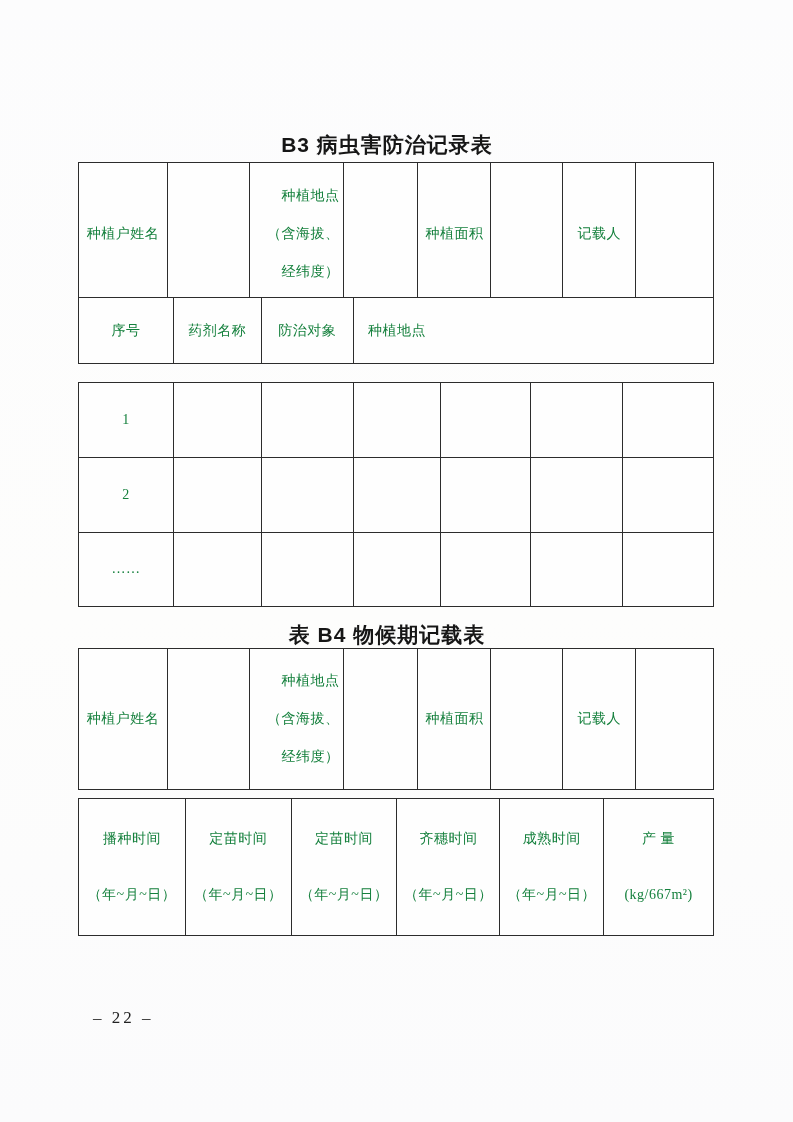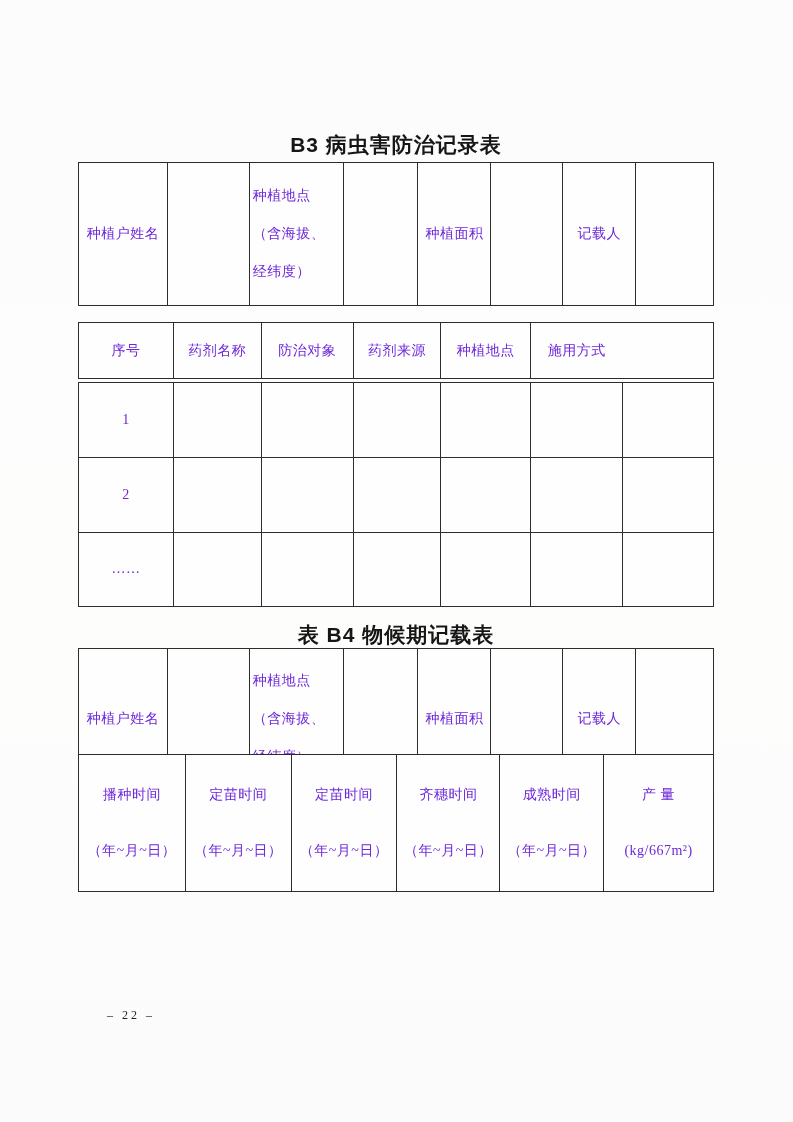--- a/index.html
+++ b/index.html
@@ -11,21 +11,21 @@
   .page{
     position:relative;
     width:793px;height:1122px;
     background:#fdfdfd;
     background-image:linear-gradient(180deg, #fcfcfd 0%, #fdfdfc 55%, #fbfbfc 100%);
     overflow:hidden;
     color:#1d1d1d;
   }
   .doc-title{
     position:absolute;
-    left:78px;width:636px;
+    left:69px;width:636px;
     text-align:center;
     font-family:"Liberation Sans","DejaVu Sans",sans-serif;
     font-weight:600;
     font-size:21px;
     letter-spacing:1px;
     color:#161616;
   }
   .title-b3{top:131px;}
   .title-b4{top:614px;margin-top:7px;}
 
@@ -36,49 +36,48 @@
     box-sizing:border-box;
     display:grid;
     border:1.5px solid #2c2c2c;
     background:#fefefe;
   }
   .cell{
     box-sizing:border-box;
     display:flex;
     align-items:center;
     justify-content:center;
-    text-align:left;
+    text-align:right;
     font-size:14px;
     letter-spacing:0.5px;
     line-height:2.7;
-    color:#6d28d9;
+    color:#15803d;
     padding:0 3px;
     overflow:hidden;
   }
   .cell.bl{border-left:1.5px solid #2c2c2c;}
   .cell.bt{border-top:1.5px solid #2c2c2c;}
 
   
   .t1-head{top:162px;height:144px;grid-template-columns:88fr 82fr 94fr 75fr 73fr 72fr 73fr 78fr;}
-  .t1-cols{top:322px;height:57px;grid-template-columns:94fr 88fr 92fr 88fr 90fr 92fr 91fr;}
+  .t1-cols{top:297px;height:67px;grid-template-columns:94fr 88fr 92fr 88fr 90fr 92fr 91fr;}
   .t1-body{top:382px;height:225px;grid-template-columns:94fr 88fr 92fr 88fr 90fr 92fr 91fr;grid-template-rows:1fr 1fr 1fr;}
 
   
   .t2-head{top:648px;height:142px;grid-template-columns:88fr 82fr 94fr 75fr 73fr 72fr 73fr 78fr;}
-  .t2-cols{top:754px;height:138px;grid-template-columns:106fr 106fr 106fr 103fr 104fr 110fr;}
+  .t2-cols{top:798px;height:138px;grid-template-columns:106fr 106fr 106fr 103fr 104fr 110fr;}
   .ph-cell{flex-direction:column;gap:10px;line-height:1.6;}
   .ph-cell .sub{letter-spacing:0.5px;margin-top:24px;}
 
   .page-number{
     position:absolute;
     left:93px;top:1008px;
-    font-size:12px;
+    font-size:17px;
     letter-spacing:3px;
     color:#222;
-    margin-left:14px;
   }
 </style>
 </head>
 <body>
 
 <div class="page">
 
   <div class="doc-title title-b3">B3 病虫害防治记录表</div>
 
   <div class="sect t1-head">
@@ -89,23 +88,21 @@
     <div class="cell bl">种植面积</div>
     <div class="cell bl"></div>
     <div class="cell bl">记载人</div>
     <div class="cell bl"></div>
   </div>
 
   <div class="sect t1-cols">
     <div class="cell">序号</div>
     <div class="cell bl">药剂名称</div>
     <div class="cell bl">防治对象</div>
-    <div class="cell bl">药剂来源</div>
     <div class="cell bl">种植地点</div>
-    <div class="cell bl">施用方式</div>
   </div>
 
   <div class="sect t1-body">
     <div class="cell">1</div>
     <div class="cell bl"></div>
     <div class="cell bl"></div>
     <div class="cell bl"></div>
     <div class="cell bl"></div>
     <div class="cell bl"></div>
     <div class="cell bl"></div>

